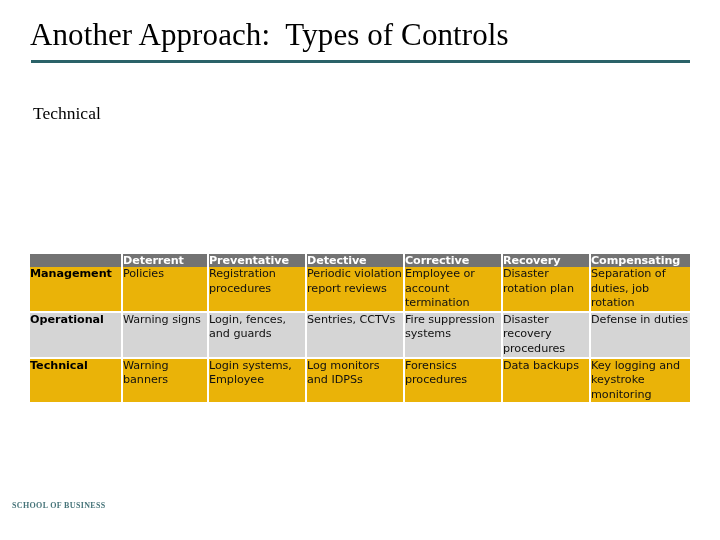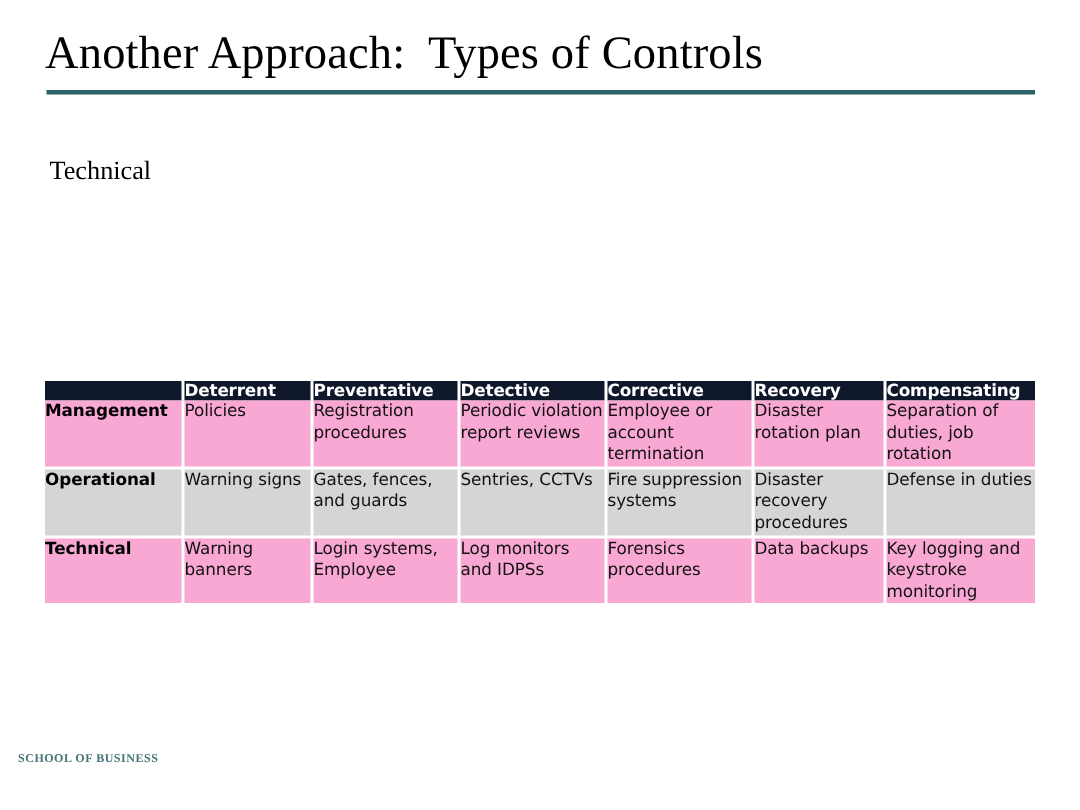--- a/index.html
+++ b/index.html
@@ -66,21 +66,21 @@
     background: #ffffff;
   }
   #controls-matrix td, #controls-matrix th {
     padding: 0;
     margin: 0;
     vertical-align: top;
   }
 
   
   .mx-head-cell {
-    background: #0f172a;
+    background: #737373;
     color: #ffffff;
     font-size: 11.2px;
     font-weight: bold;
     line-height: 13px;
     text-align: left;
     padding: 5px 0 5px 6px;
     border-right: 2px solid #ffffff;
     white-space: nowrap;
     letter-spacing: -0.1px;
     height: 13px;
@@ -101,21 +101,21 @@
     letter-spacing: -0.05px;
   }
   .mx-cell.last, .mx-rowhead.last { border-right: none; }
   .mx-rowhead {
     font-weight: bold;
     color: #000000;
     white-space: nowrap;
   }
 
   tr.band-light .mx-rowhead,
-  tr.band-light .mx-cell { background: #f9a8d4; }
+  tr.band-light .mx-cell { background: #eab308; }
   tr.band-dark .mx-rowhead,
   tr.band-dark .mx-cell { background: #d5d5d5; }
 
   tr.row-sep td { border-bottom: 2px solid #ffffff; }
 
   
   #footer-logo {
     position: absolute;
     left: 12px;
     top: 500px;
@@ -178,21 +178,21 @@
       <td class="mx-cell">Policies</td>
       <td class="mx-cell">Registration procedures</td>
       <td class="mx-cell">Periodic violation report reviews</td>
       <td class="mx-cell">Employee or account termination</td>
       <td class="mx-cell">Disaster rotation plan</td>
       <td class="mx-cell last">Separation of duties, job rotation</td>
     </tr>
     <tr class="band-dark row-sep">
       <td class="mx-rowhead">Operational</td>
       <td class="mx-cell">Warning signs</td>
-      <td class="mx-cell">Gates, fences, and guards</td>
+      <td class="mx-cell">Login, fences, and guards</td>
       <td class="mx-cell">Sentries, CCTVs</td>
       <td class="mx-cell">Fire suppression systems</td>
       <td class="mx-cell">Disaster recovery procedures</td>
       <td class="mx-cell last">Defense in duties</td>
     </tr>
     <tr class="band-light">
       <td class="mx-rowhead">Technical</td>
       <td class="mx-cell">Warning banners</td>
       <td class="mx-cell">Login systems, Employee</td>
       <td class="mx-cell">Log monitors and IDPSs</td>

